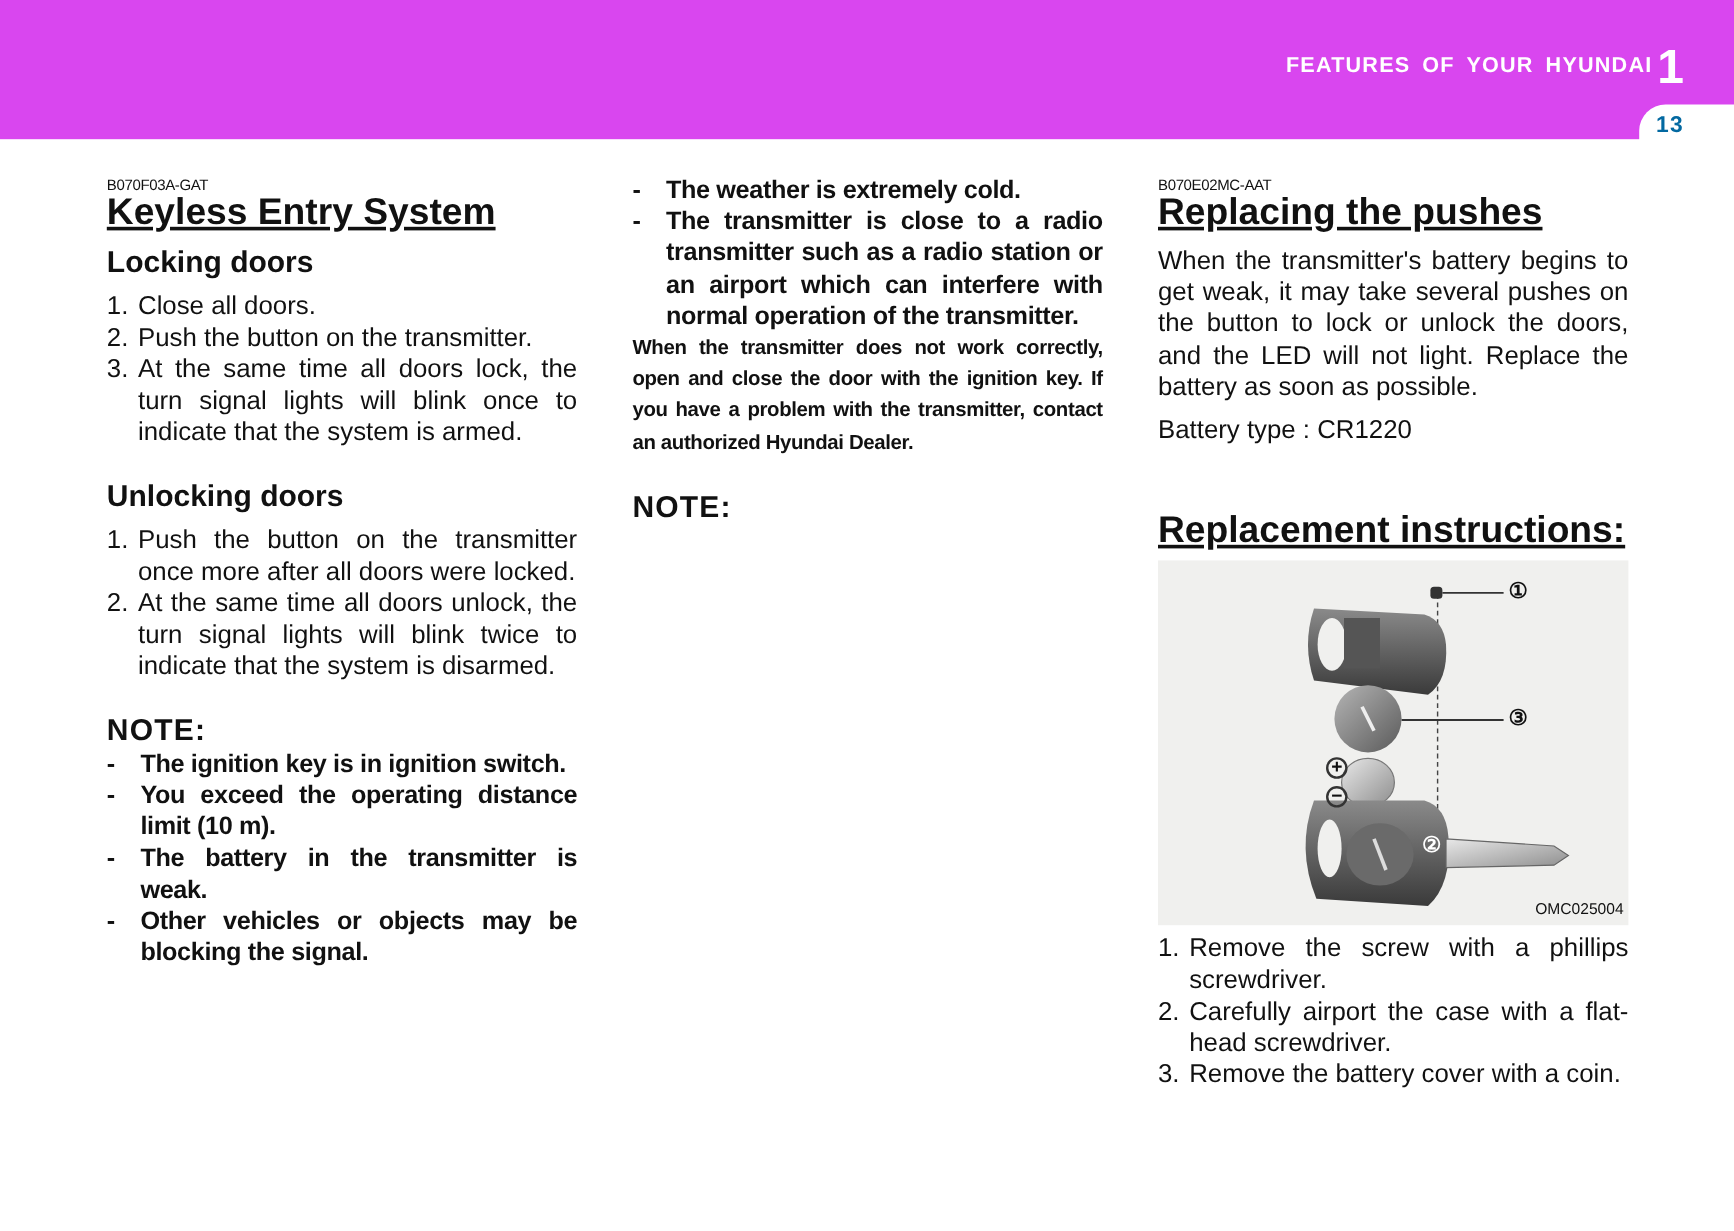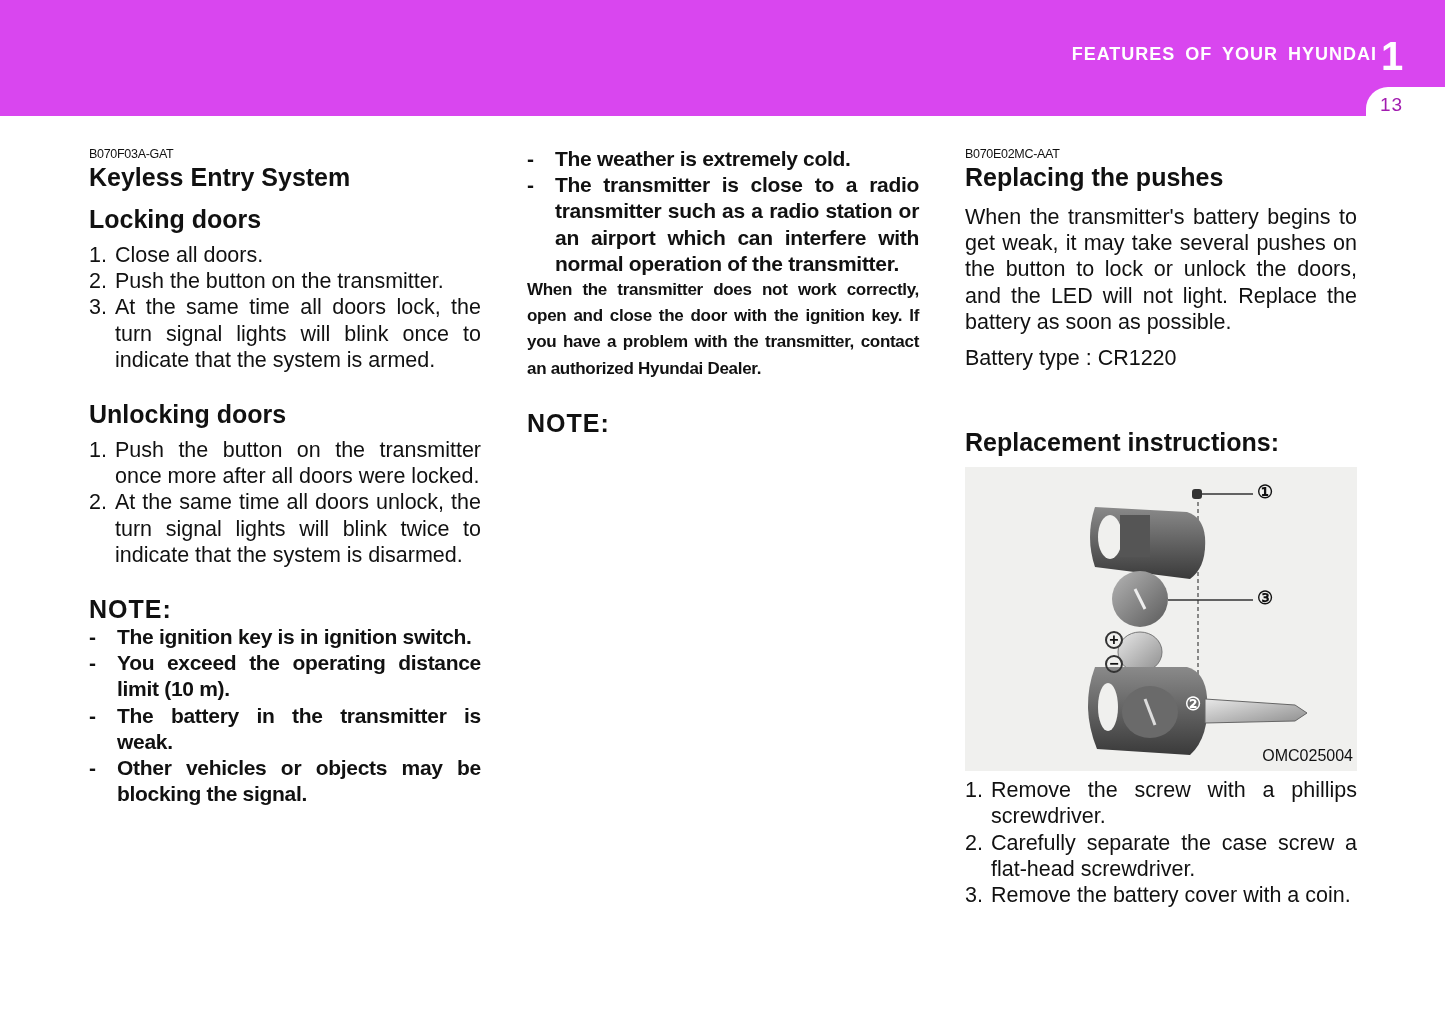--- a/index.html
+++ b/index.html
@@ -20,43 +20,43 @@
   .chapter-num {
     position: absolute; left: 1381px; top: 34px;
     color: #ffffff; font-weight: bold; font-size: 40px; line-height: 44px;
   }
   .page-tab {
     position: absolute; left: 1366px; top: 87px; width: 79px; height: 40px;
     background: #ffffff; border-top-left-radius: 22px;
   }
   .page-num {
     position: absolute; left: 1380px; top: 94px;
-    font-weight: normal; font-size: 19px; letter-spacing: 1px; color: #a21caf;
+    font-weight: bold; font-size: 19px; letter-spacing: 1px; color: #0369a1;
   }
   .col { position: absolute; top: 146px; width: 392px; }
   .col1 { left: 89px; }
   .col2 { left: 527px; }
   .col3 { left: 965px; }
   .code { font-size: 12.5px; line-height: 16px; letter-spacing: -0.3px; }
-  .h1 { font-weight: bold; font-size: 25px; line-height: 30px; margin: 0; }
+  .h1 { font-weight: bold; font-size: 31px; line-height: 30px; margin: 0; text-decoration: underline; }
   .h2 { font-weight: bold; font-size: 25px; line-height: 30px; margin: 12px 0 8px 0; }
   .ol { margin: 0; padding: 0; list-style: none; }
   .ol li { display: flex; font-size: 21.5px; line-height: 26.2px; text-align: justify; }
   .ol li .n { width: 26px; flex: none; }
   .ol li .t { flex: 1; }
   .note-h { font-weight: bold; font-size: 25px; line-height: 30px; letter-spacing: 1px; }
   .bold-p { font-weight: bold; font-size: 17px; line-height: 26.2px; text-align: justify; margin: 0; letter-spacing: -0.3px; }
   .dash { display: flex; font-weight: bold; font-size: 21px; line-height: 26.2px; text-align: justify; letter-spacing: -0.3px; }
   .dash .d { width: 28px; flex: none; }
   .dash .t { flex: 1; }
   .p { font-size: 21.5px; line-height: 26.2px; text-align: justify; margin: 0; }
   .figure {
     position: relative; width: 392px; height: 304px; background: #f0f0ee; margin-top: 10px;
   }
-  .fig-code { position: absolute; right: 4px; bottom: 6px; font-size: 16px; }
+  .fig-code { position: absolute; right: 4px; bottom: 6px; font-size: 13px; }
 </style>
 </head>
 <body>
 
 <div class="header">
   <span class="chapter-title">FEATURES OF YOUR HYUNDAI</span>
   <span class="chapter-num">1</span>
 </div>
 <div class="page-tab"></div>
 <span class="page-num">13</span>
@@ -178,20 +178,20 @@
     <span class="fig-code">OMC025004</span>
   </div>
 
   <ul class="ol" style="margin-top:6px">
     <li>
         <span class="n">1.</span>
         <span class="t">Remove the screw with a phillips screwdriver.</span>
       </li>
     <li>
         <span class="n">2.</span>
-        <span class="t">Carefully separate the case screw a flat-head screwdriver.</span>
+        <span class="t">Carefully airport the case with a flat-head screwdriver.</span>
       </li>
     <li>
         <span class="n">3.</span>
         <span class="t">Remove the battery cover with a coin.</span>
       </li>
   </ul>
 </div>
 
 </body></html>

